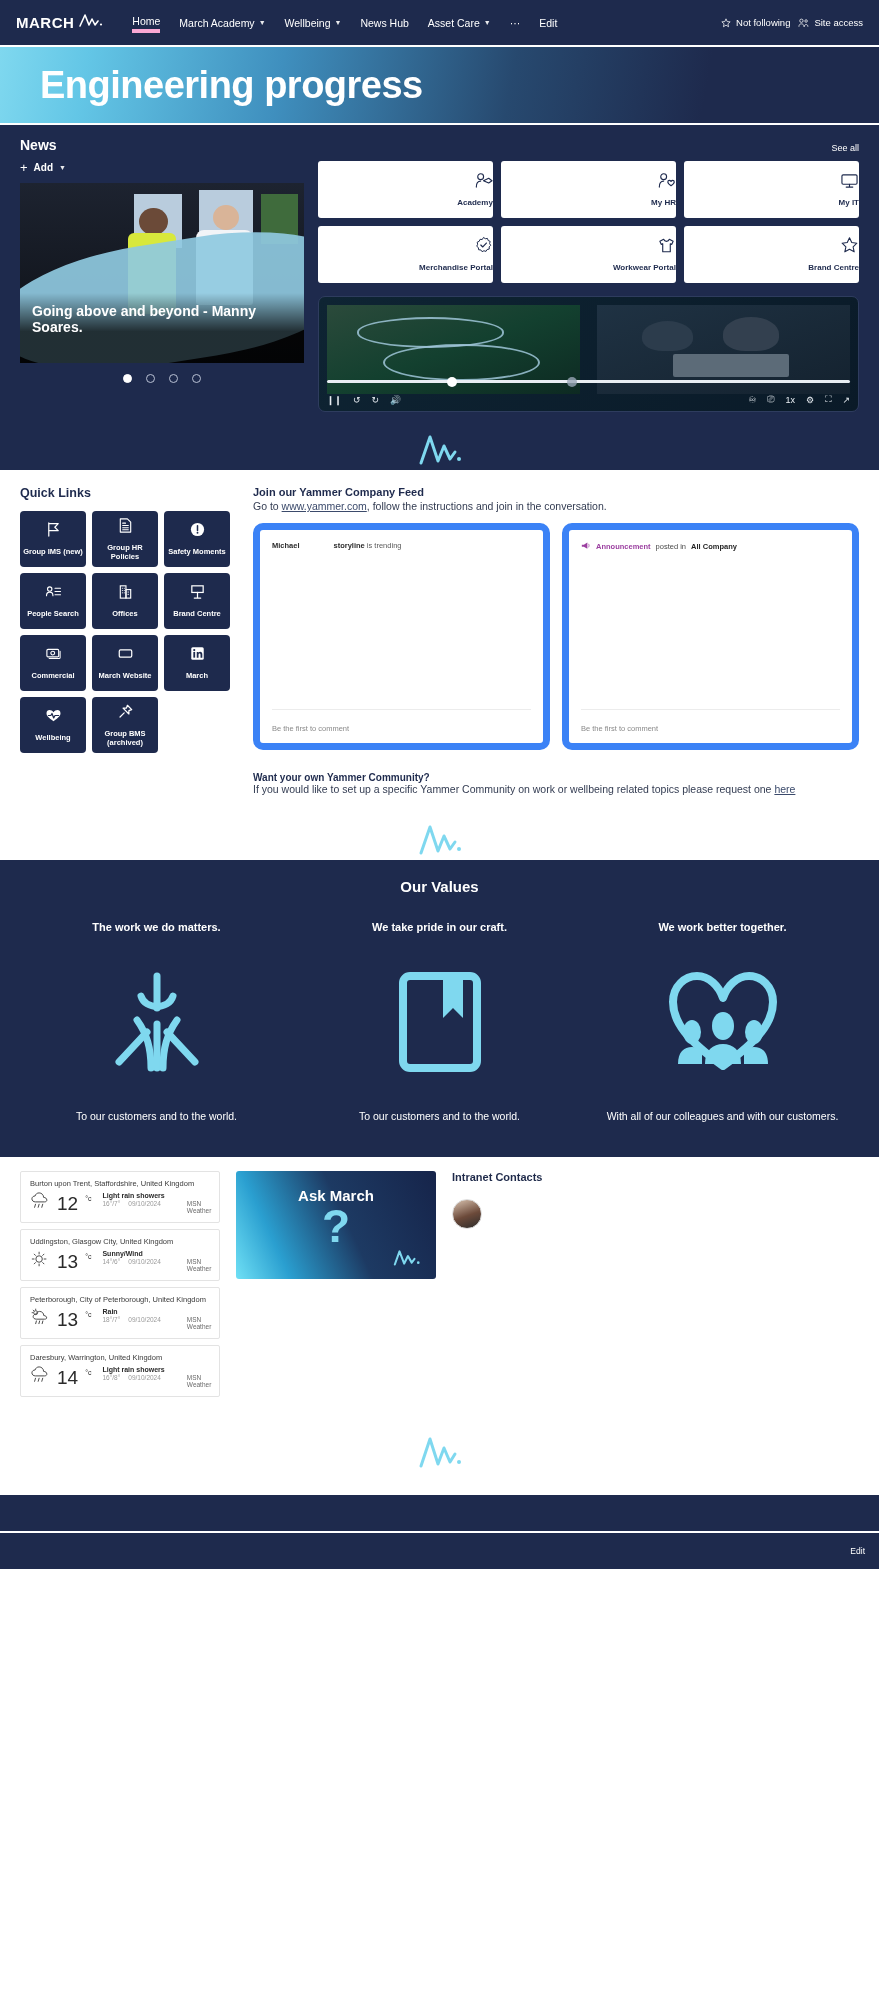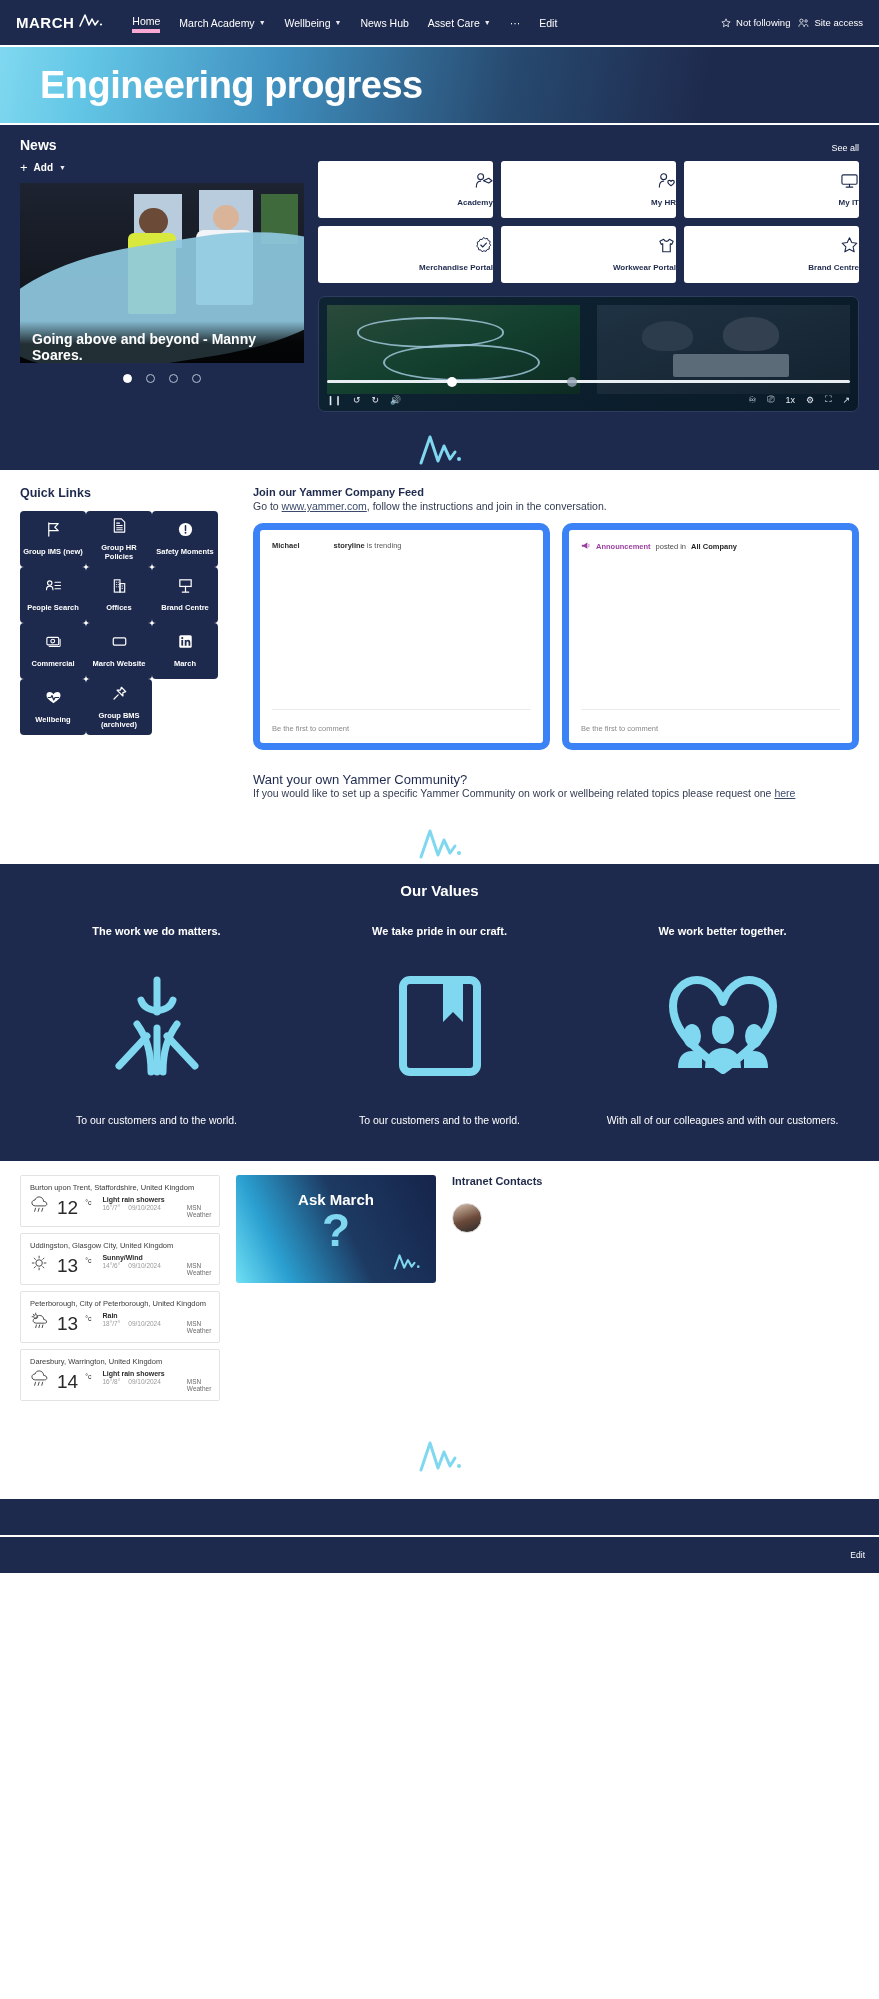--- a/index.html
+++ b/index.html
@@ -60,21 +60,21 @@
   .ph-win { position:absolute; background:#b9ccdd; }
   .ph-hiviz { position:absolute; background:#d8e83c; border-radius: 6px 6px 2px 2px;}
   .ph-shirt { position:absolute; background:#f2f4f7; border-radius: 8px 8px 3px 3px;}
   .ph-head { position:absolute; border-radius:50%; }
   .swoosh {
     position: absolute; left:-10%; top: 32%; width: 130%; height: 120px;
     background: #8fc9e0; border-radius: 50% / 60%;
     transform: rotate(-9deg); opacity: .92;
   }
   .news-caption {
-    position: absolute; left: 0; bottom: 0; width: 100%; padding: 10px 12px 0;
+    position: absolute; left: 0; bottom: 0; width: 100%; padding: 10px 12px 28px;
     background: linear-gradient(180deg, rgba(0,0,0,0) 0%, rgba(0,0,0,.75) 55%);
     color: #fff; font-size: 14px; font-weight: 800;
   }
   .dots { display: flex; justify-content: center; gap: 14px; margin-top: 11px; }
   .dot { width: 9px; height: 9px; border-radius: 50%; border: 1.3px solid #b9c1d4; cursor: pointer; }
   .dot.on { background: #fff; border-color: #fff; }
 
   
   .tilecol { width: 100%; }
   .tiles { display: grid; grid-template-columns: repeat(3, 1fr); gap: 8px; }
@@ -106,21 +106,21 @@
   .wavestrip { background:#1e2a4d; height: 40px; position: relative; }
   .wavewhite { background:#fff; height: 40px; position: relative; }
   .wavemark {
     position:absolute; left:50%; transform: translateX(-50%); top: 2px;
   }
 
   
   .midsec { background:#fff; padding: 16px 20px 24px; display:flex; gap: 18px; }
   .ql { width: 215px; }
   .ql h3 { font-size: 12.5px; font-weight: 800; margin-bottom: 11px; color:#1e2a4d;}
-  .qlgrid { display:grid; grid-template-columns: repeat(3, 66px); gap: 0; }
+  .qlgrid { display:grid; grid-template-columns: repeat(3, 66px); gap: 6px; }
   .qltile {
     background:#1e2a4d; border-radius:4px; height: 56px; color:#fff;
     display:flex; flex-direction:column; align-items:center; justify-content:center; gap:5px;
     text-align:center; cursor:pointer; padding: 0 3px;
   }
   .qltile .lbl { font-size: 7.5px; font-weight: 800; line-height: 1.25; }
 
   .feed { flex: 1; }
   .feed .h { font-size: 11px; font-weight: 700; color:#1e2a4d; }
   .feed .sub { font-size: 10.5px; color:#333c52; margin-top:2px; }
@@ -140,21 +140,21 @@
   .convtop { padding: 11px 12px; display:flex; gap: 34px; font-size: 7.5px; }
   .convtop .nm { font-weight:800; color:#2b2b2b;}
   .convtop .tr { color:#5a5a5a;}
   .convtop .tr b { color:#2b2b2b; }
   .annrow { padding: 11px 12px; font-size: 7.5px; color:#4a4a4a; display:flex; align-items:center; gap:5px;}
   .annrow .ann { color:#9b3fa0; font-weight:800;}
   .annrow b { color:#1f1f1f; }
   .convsep { position:absolute; left:12px; right:12px; bottom:33px; height:1px; background:#ececec;}
   .convfoot { position:absolute; left:12px; bottom:10px; font-size:7.5px; color:#8a8a8a;}
   .wantblk { margin-top: 22px; }
-  .wantblk .h { font-size: 13px; font-weight:400; }
+  .wantblk .h { font-size: 10px; font-weight:700; }
   .wantblk .p { font-size: 10.5px; color:#333c52; line-height:1.25; }
 
   
   .values { background:#1e2a4d; padding: 18px 20px 34px; color:#fff; }
   .values h2 { text-align:center; font-size: 15px; font-weight:800; margin-bottom: 26px;}
   .vgrid { display:grid; grid-template-columns: repeat(3,1fr); gap: 10px; }
   .vcol { text-align:center; }
   .vhead { font-size: 11px; font-weight: 600; margin-bottom: 30px;}
   .vicon { height: 118px; display:flex; align-items:center; justify-content:center;}
   .vcap { font-size: 10.5px; margin-top: 28px; line-height: 1.35; }

